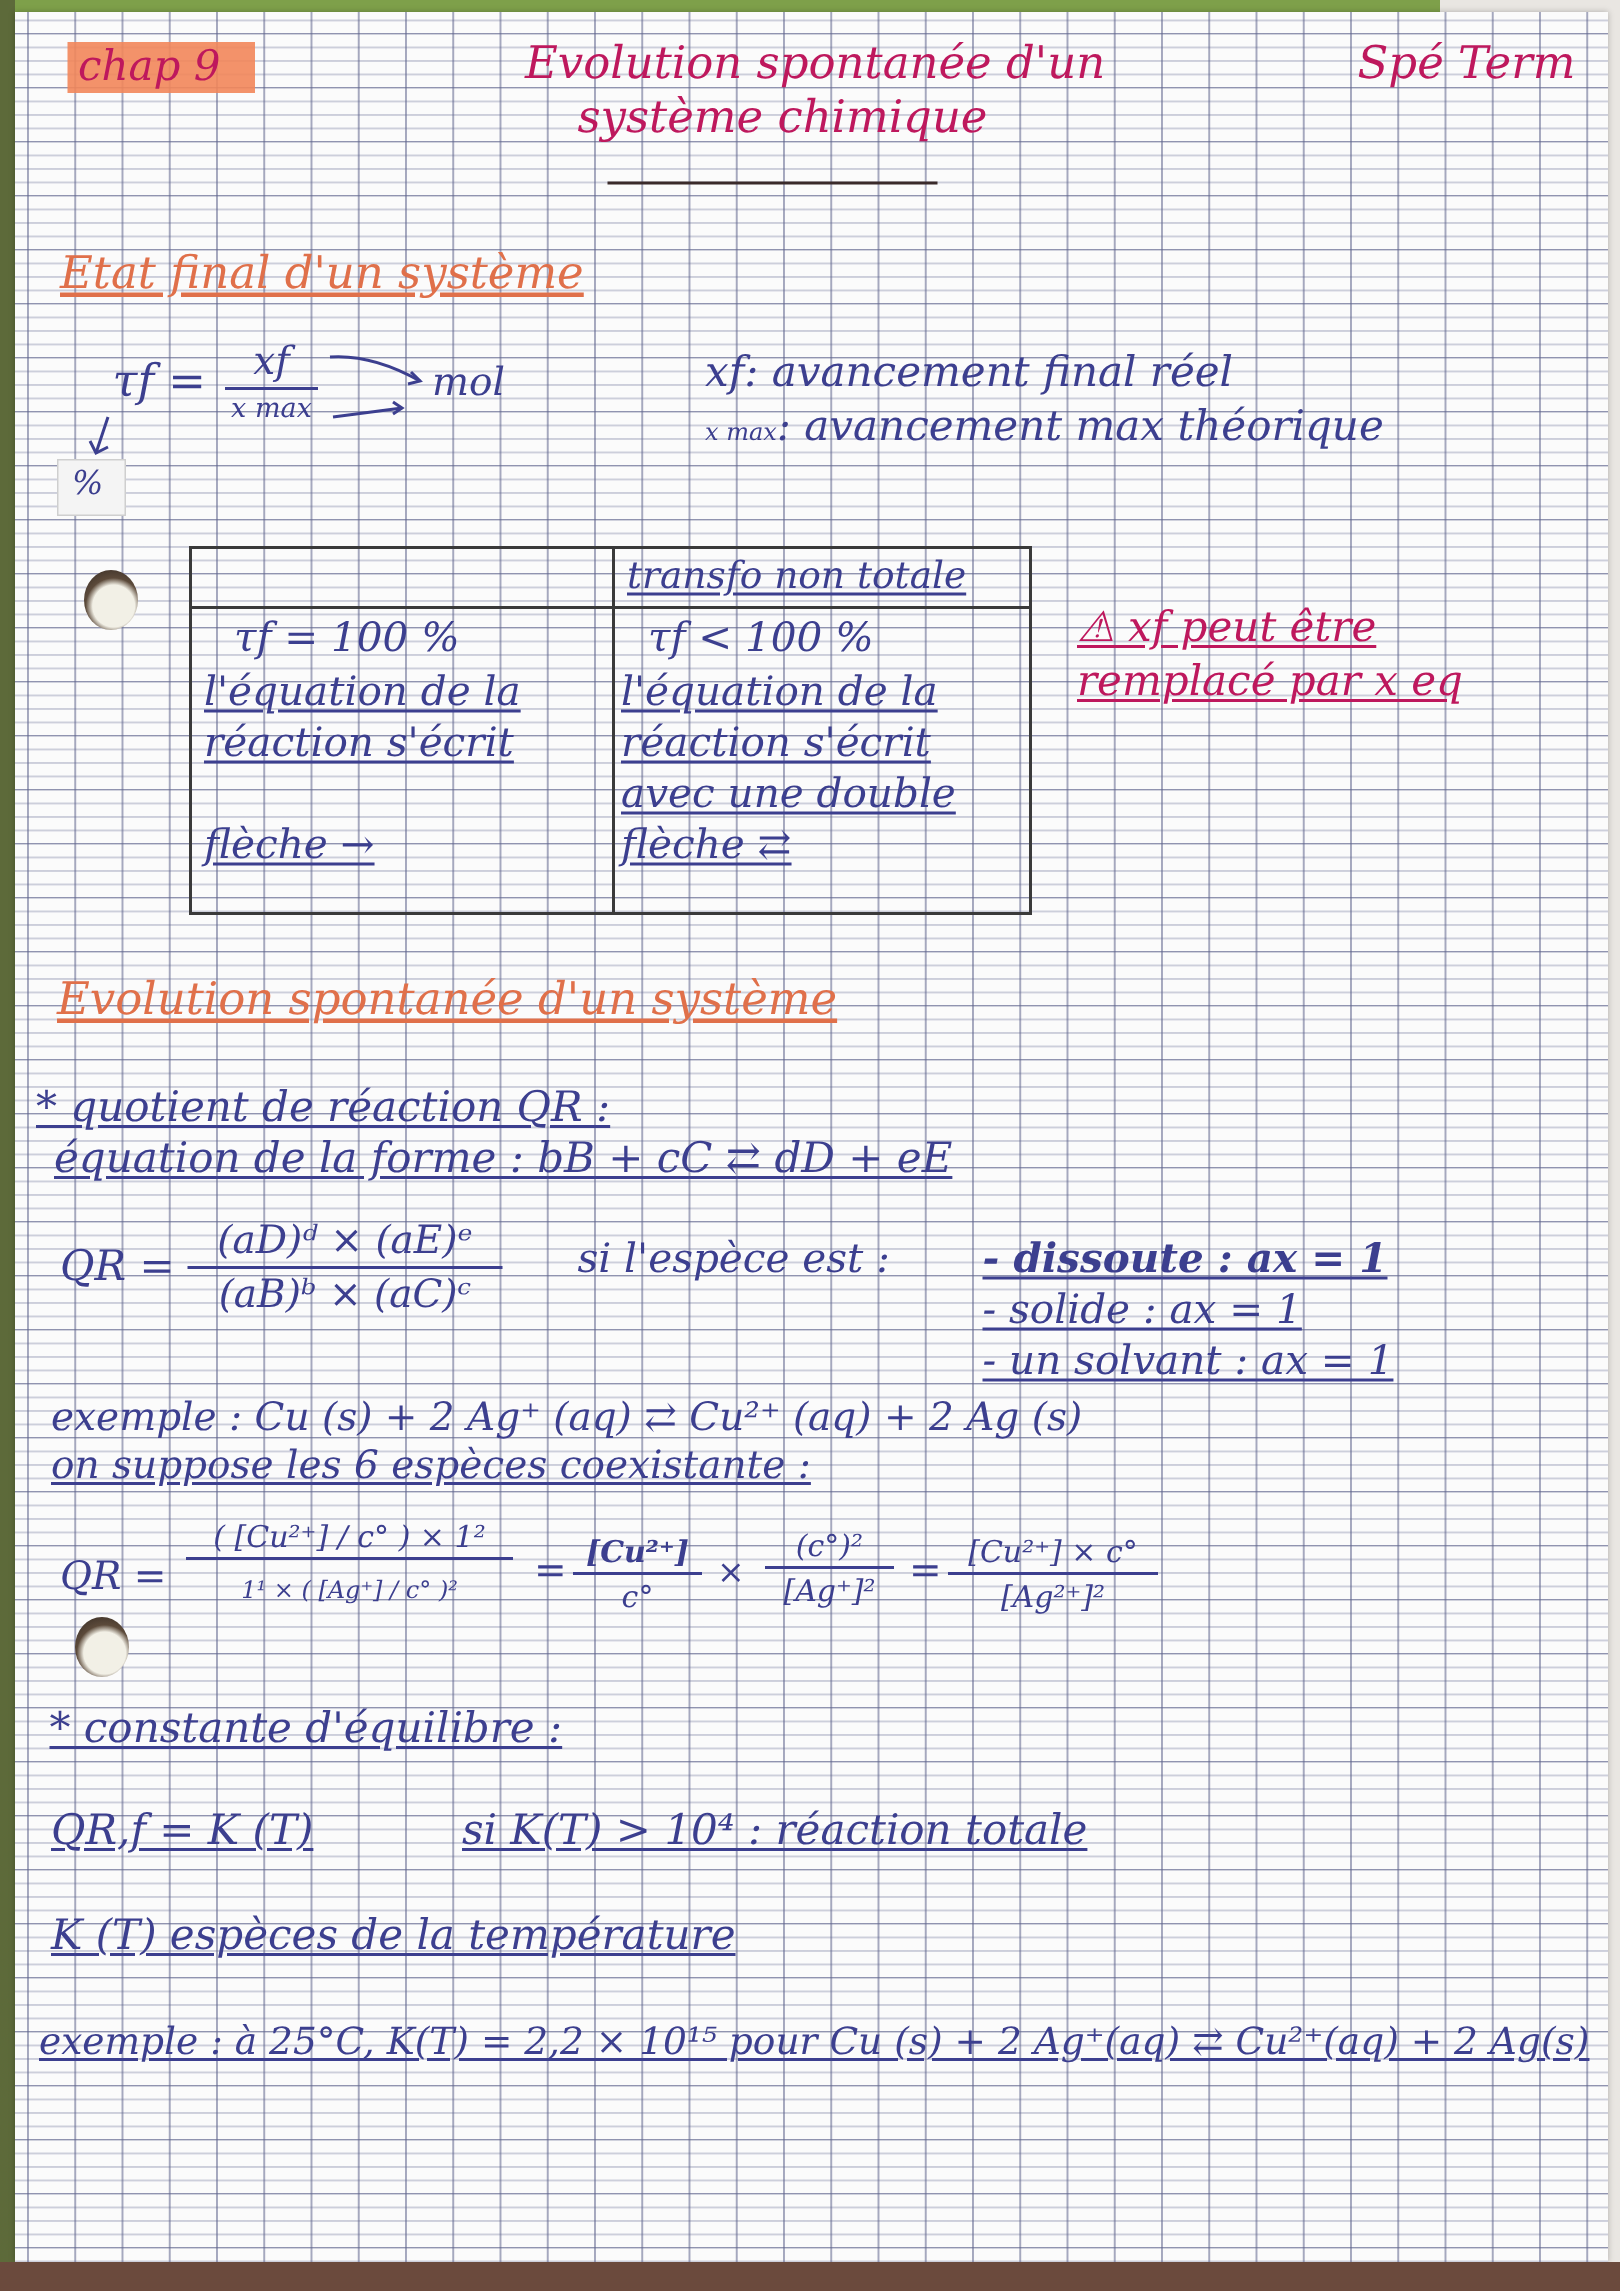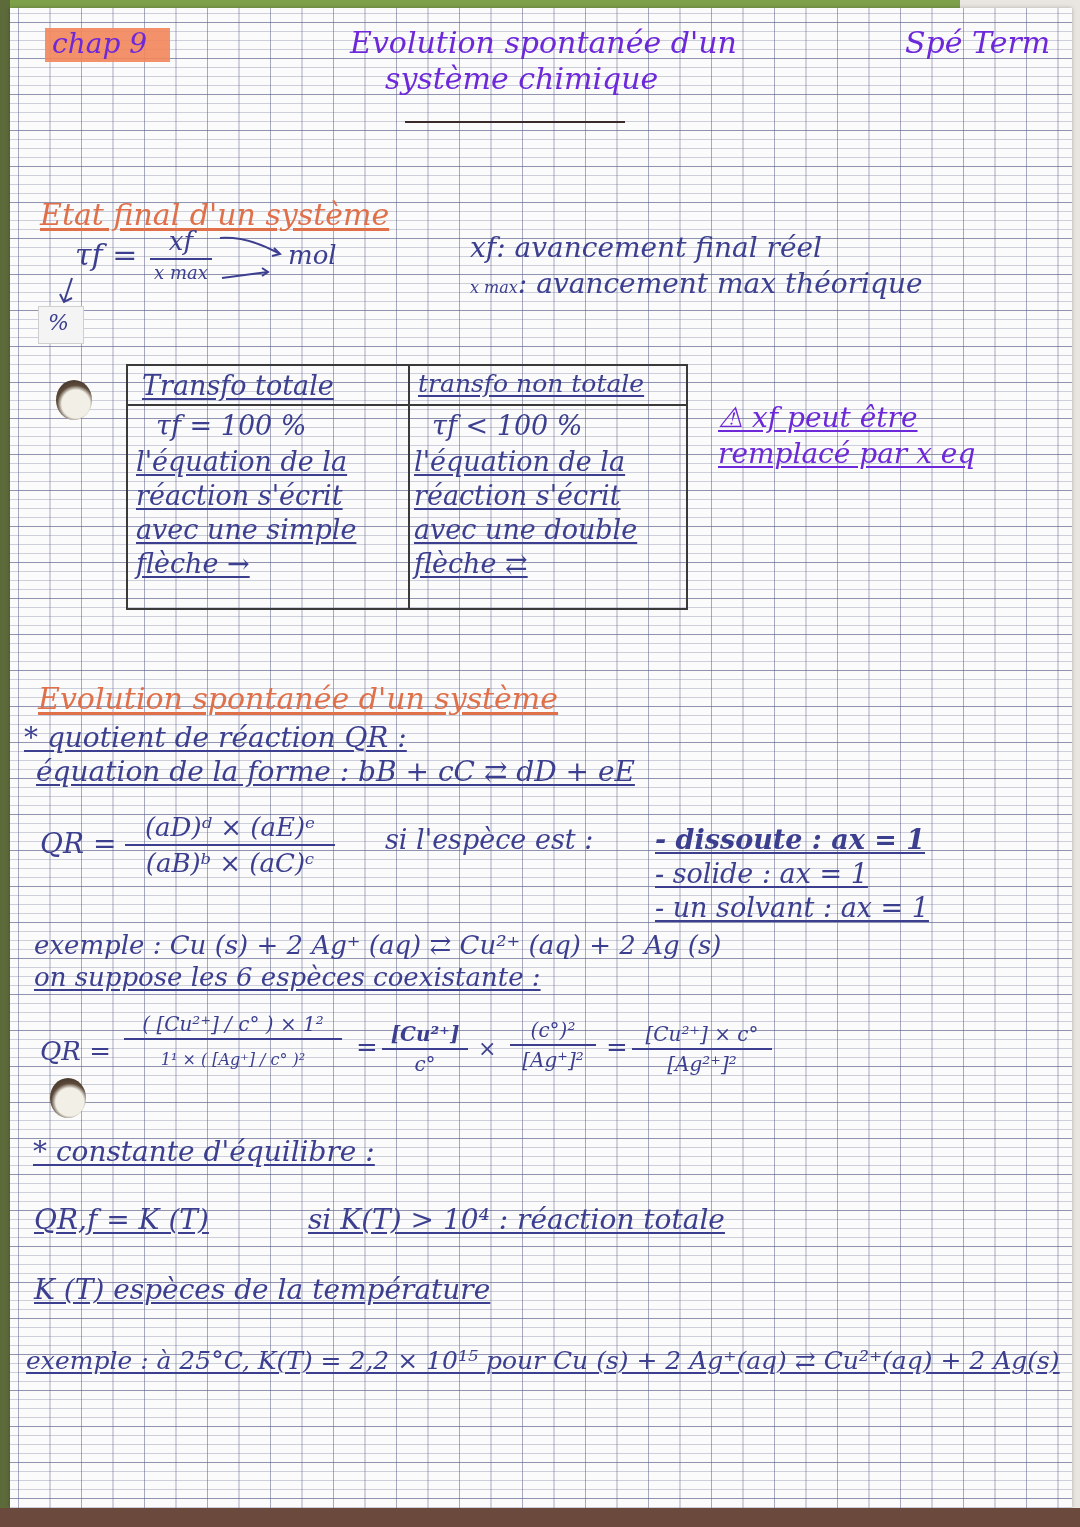--- a/index.html
+++ b/index.html
@@ -21,22 +21,22 @@
   }
   .binding { position:absolute; left:0; top:0; width:10px; height:1527px; background:#5d6a3a; }
   .topedge { position:absolute; left:10px; top:0; width:950px; height:10px; background:#7ea04a; }
   .bottomedge { position:absolute; left:0; top:1508px; width:1080px; height:19px; background:#6b4a3d; }
   .hole {
     position:absolute; width:36px; height:40px; border-radius:50%;
     background: radial-gradient(circle at 55% 60%, #f2f0e6 0 45%, #5c4a3a 60%, #2f2620 100%);
   }
   .hw { position:absolute; white-space:nowrap; font-style:italic; line-height:1; }
   .blue { color:#3c3f8f; }
-  .red { color:#6d28d9; }
-  .orange { color:#e0704a;margin-top:32px; }
+  .red { color:#be185d; }
+  .orange { color:#e0704a; }
   .ul { text-decoration: underline; text-underline-offset: 3px; }
   .chap-box {
     position:absolute; left:45px; top:28px; width:125px; height:34px;
     background:#f2865a; opacity:0.9;
   }
   .title-underline { position:absolute; left:405px; top:121px; width:220px; height:2px; background:#3a2a2a; }
   .frac { position:absolute; display:flex; flex-direction:column; align-items:center; }
   .frac .num, .frac .den { white-space:nowrap; font-style:italic; }
   .frac .bar { height:2px; background:#3c3f8f; width:100%; margin:2px 0; }
   .tbl {
@@ -90,27 +90,25 @@
 </div>
 <div class="hw blue" style="left:470px; top:270px; font-size:28px;">
   <span style="font-size:16px;">x max</span><span>: </span><span>avancement max théorique</span>
 </div>
 
 <div class="hole" style="left:56px; top:380px;"></div>
 
 <div class="tbl">
   <div class="divider"></div>
   <div class="hline"></div>
-  <div class="cell-text ul" style="left:14px; top:2px;">Transfo totale</div>
   <div class="cell-text ul" style="left:290px; top:0px; font-size:25px;">transfo non totale</div>
 
   <div class="cell-text" style="left:28px; top:42px;">τf = 100 %</div>
   <div class="cell-text ul" style="left:8px; top:78px;">l'équation de la</div>
   <div class="cell-text ul" style="left:8px; top:112px;">réaction s'écrit</div>
-  <div class="cell-text ul" style="left:8px; top:146px;">avec une simple</div>
   <div class="cell-text ul" style="left:8px; top:180px;">flèche →</div>
 
   <div class="cell-text" style="left:304px; top:42px;">τf &lt; 100 %</div>
   <div class="cell-text ul" style="left:286px; top:78px;">l'équation de la</div>
   <div class="cell-text ul" style="left:286px; top:112px;">réaction s'écrit</div>
   <div class="cell-text ul" style="left:286px; top:146px;">avec une double</div>
   <div class="cell-text ul" style="left:286px; top:180px;">flèche ⇄</div>
 </div>
 
 <div class="hw red ul" style="left:718px; top:404px; font-size:28px;">⚠ xf peut être</div>

